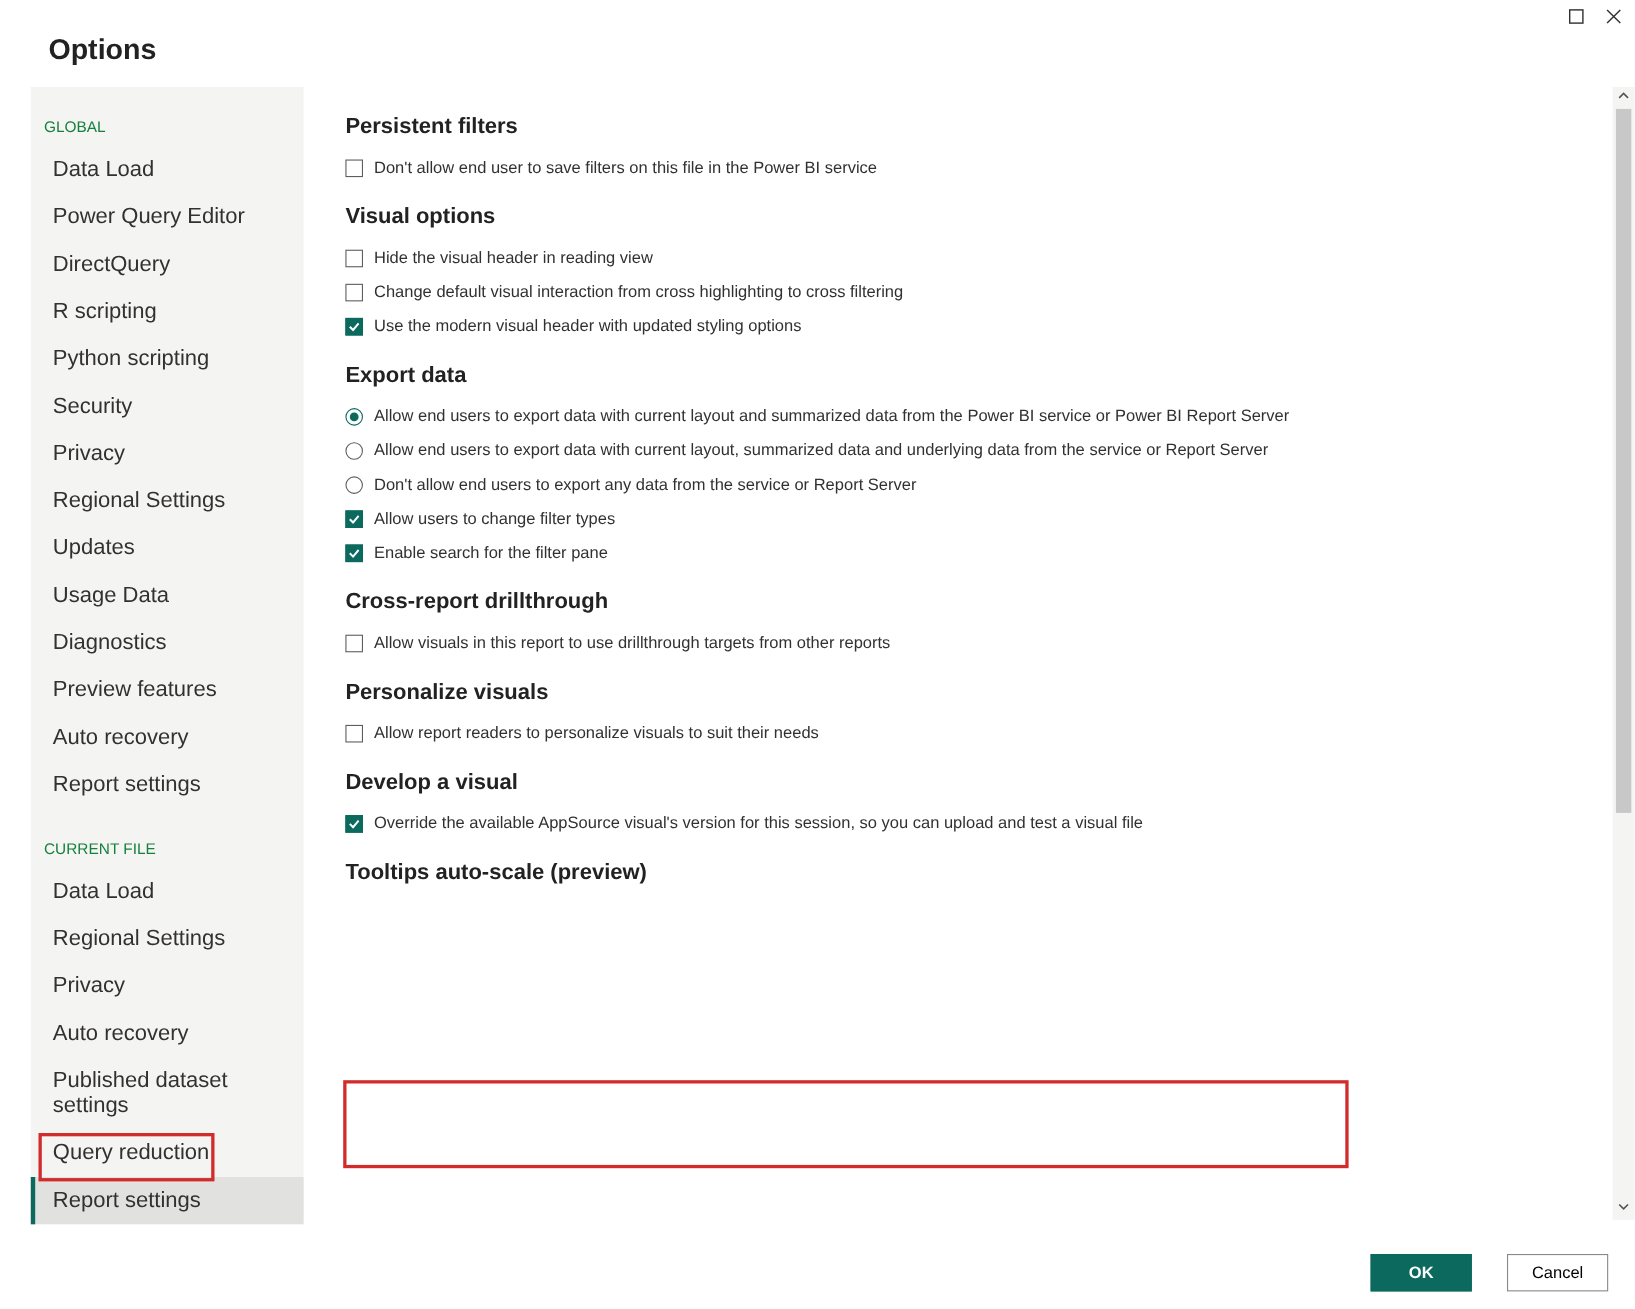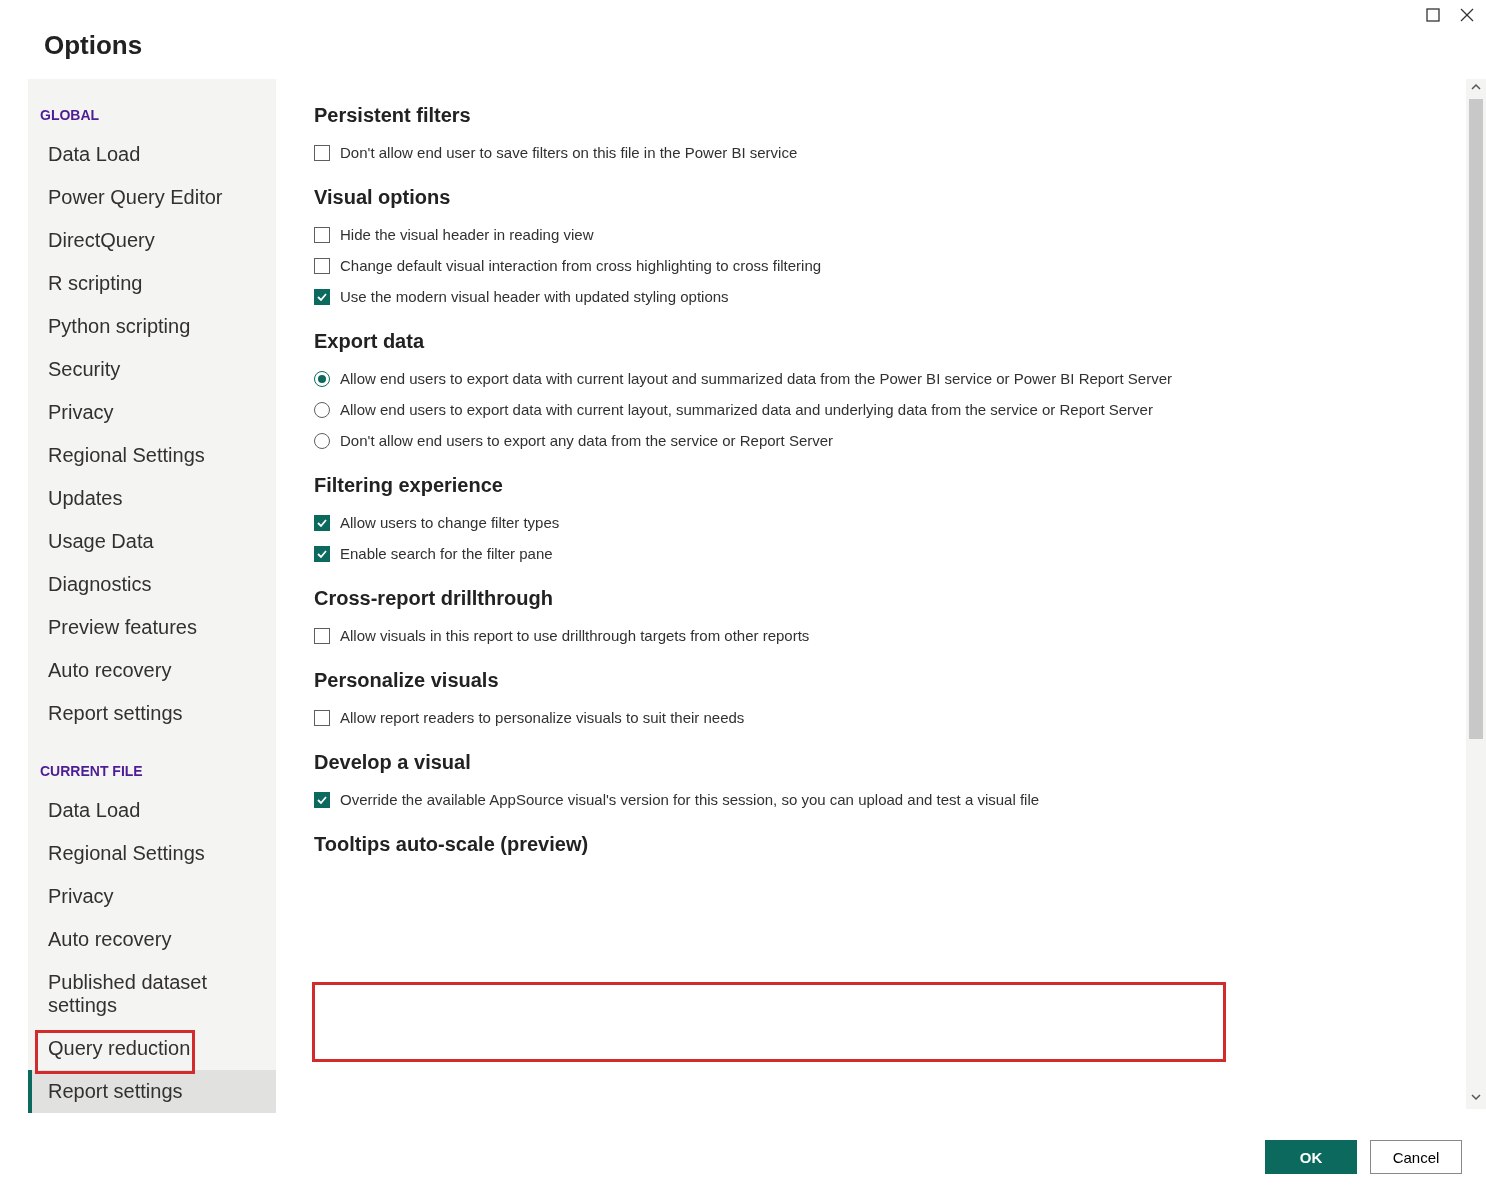--- a/index.html
+++ b/index.html
@@ -30,24 +30,24 @@
     display: flex;
     padding: 0 0 0 28px;
   }
   .sidebar {
     width: 248px;
     background: #f4f4f3;
     padding: 18px 0 10px 0;
     height: 1030px;
   }
   .sidebar-heading {
-    font-weight: 700;
+    font-weight: 400;
     padding: 10px 12px 10px 12px;
     font-size: 14px;
-    color: #4c1d95;
+    color: #15803d;
   }
   .sidebar-item {
     padding: 10px 12px 10px 20px;
     font-size: 20px;
     color: #323130;
     cursor: pointer;
   }
   .sidebar-item.selected {
     background: #e1e1e0;
     border-left: 4px solid #0b6a5d;
@@ -156,21 +156,21 @@
     left: 3px;
     width: 14px;
     height: 640px;
     background: #c8c8c8;
   }
   .footer {
     position: absolute;
     bottom: 16px;
     right: 24px;
     display: flex;
-    gap: 13px;
+    gap: 32px;
   }
   .btn {
     min-width: 92px;
     height: 34px;
     padding: 0 18px;
     border: 1px solid #8a8886;
     background: #fff;
     font-size: 15px;
     cursor: pointer;
     display: inline-flex;
@@ -265,21 +265,20 @@
       </div>
       <div class="row">
         <span class="radio"></span>
         <span>Allow end users to export data with current layout, summarized data and underlying data from the service or Report Server</span>
       </div>
       <div class="row">
         <span class="radio"></span>
         <span>Don't allow end users to export any data from the service or Report Server</span>
       </div>
 
-      <div class="section-title">Filtering experience</div>
       <div class="row">
         <span class="chk checked">
             <svg width="10" height="10" viewBox="0 0 10 10">
               <polyline points="1,5 4,8 9,2" fill="none" stroke="#fff" stroke-width="1.8"></polyline>
             </svg>
           </span>
         <span>Allow users to change filter types</span>
       </div>
       <div class="row">
         <span class="chk checked">

